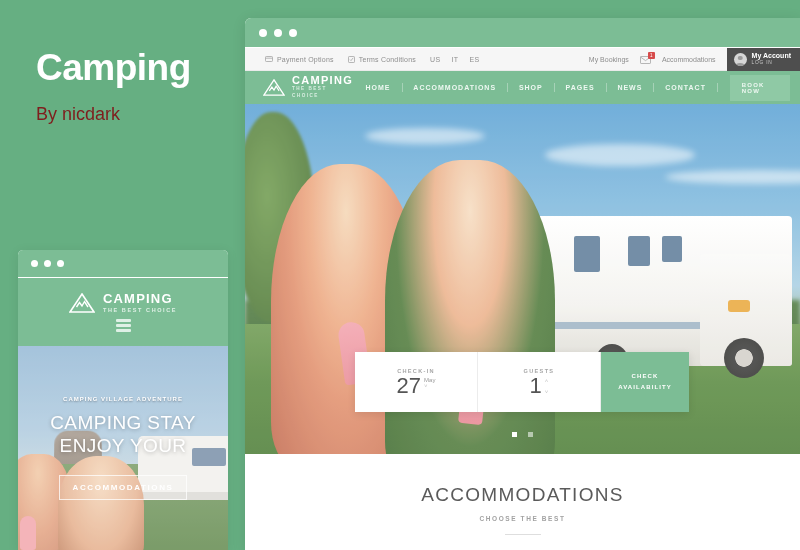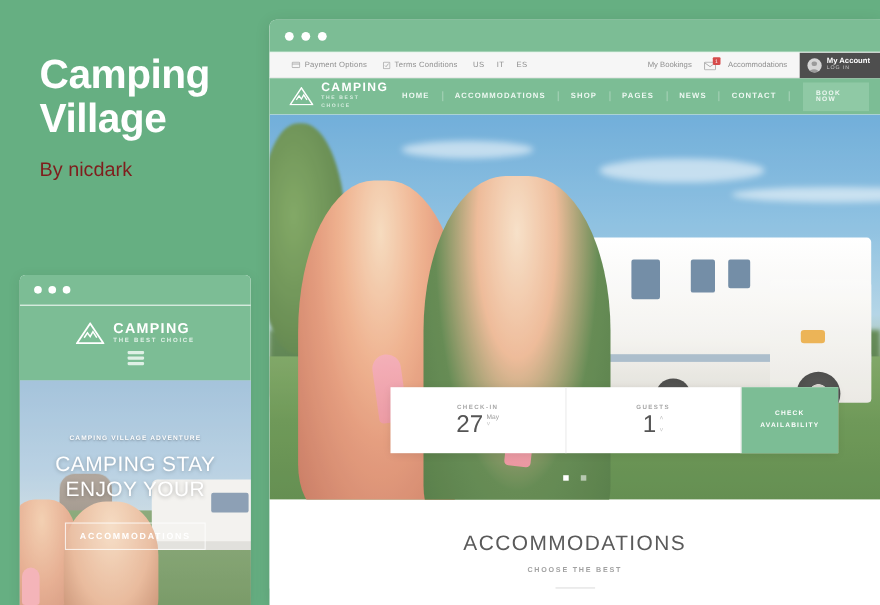--- a/index.html
+++ b/index.html
@@ -277,21 +277,21 @@
   .hero .pop2 {
     position: absolute; left: 216px; top: 262px; width: 24px; height: 58px;
     background: linear-gradient(180deg,#f2a0aa 0%,#e88792 100%);
     border-radius: 12px 12px 4px 4px; transform: rotate(6deg);
   }
   .hero-wash { position: absolute; inset: 0; background: rgba(255,255,255,0.14); }
 
   
   .booking {
     position: absolute; left: 110px; bottom: 42px;
-    width: 407px; height: 60px; display: flex;
+    width: 334px; height: 60px; display: flex;
     background: #ffffff; box-shadow: 0 2px 8px rgba(0,0,0,.10);
   }
   .bk-field {
     flex: 1; display: flex; flex-direction: column;
     align-items: center; justify-content: center;
     border-right: 1px solid #ececec; position: relative;
   }
   .bk-label {
     font-size: 5.6px; letter-spacing: 1.3px; color: #a7a7a7; font-weight: 600;
     margin-bottom: 1px;
@@ -330,21 +330,20 @@
   }
 
   svg { display: block; }
 </style>
 </head>
 <body>
 
 <div class="promo">
   <div class="promo-title">
     <div>Camping</div>
-    <div>Village</div>
   </div>
   <div class="promo-by">By nicdark</div>
 </div>
 
 <div class="mobile">
   <div class="mobile-chrome">
     <span class="mdot"></span>
     <span class="mdot"></span>
     <span class="mdot"></span>
   </div>

